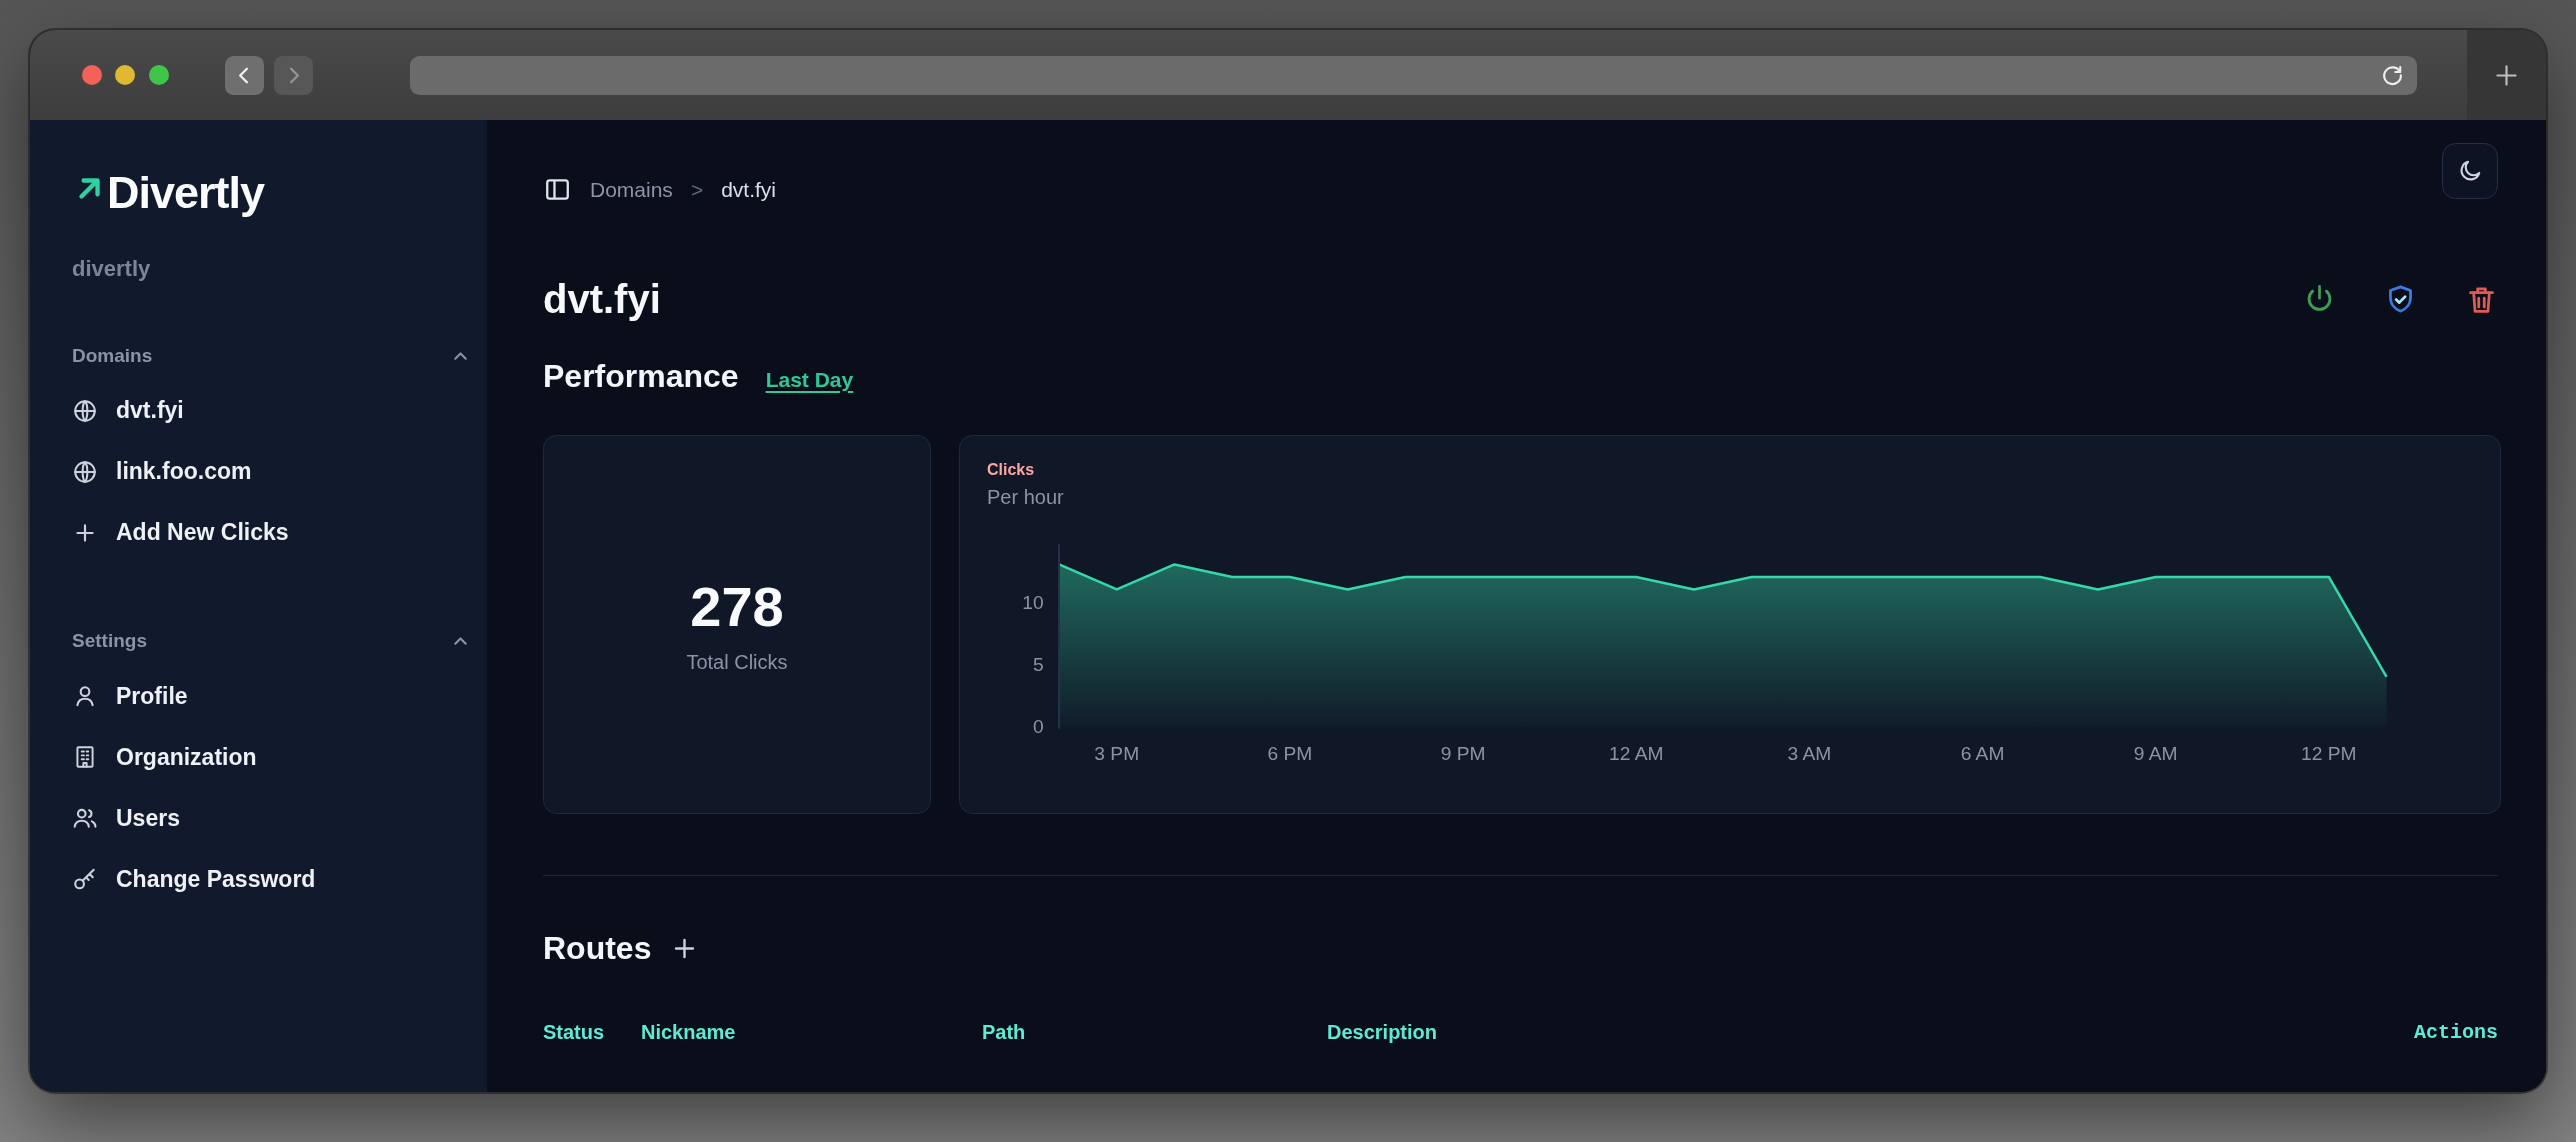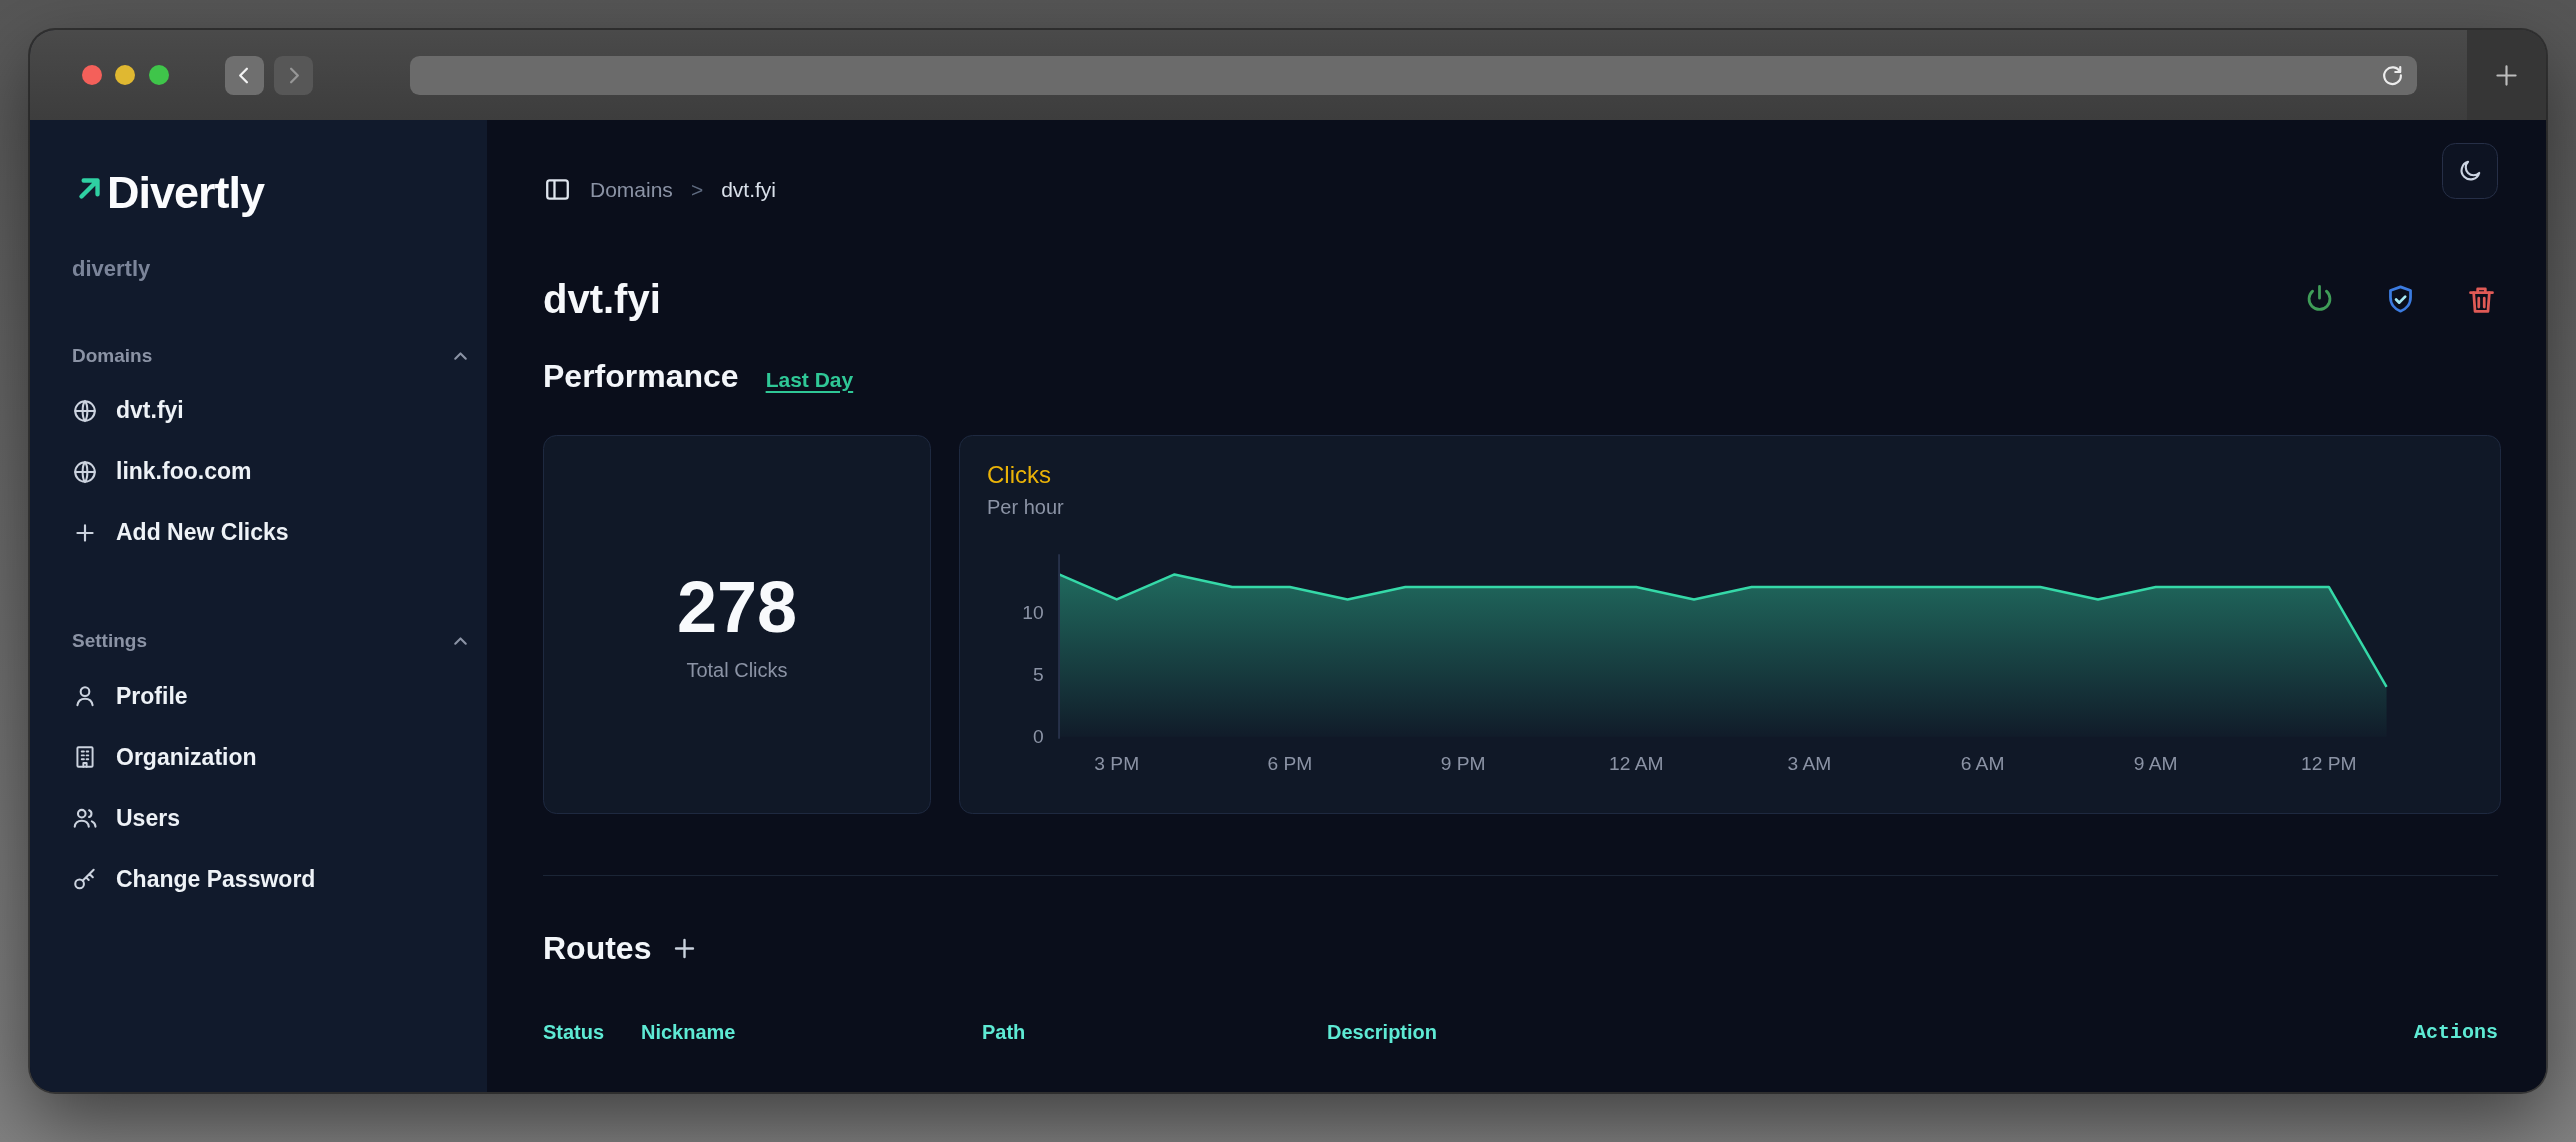--- a/index.html
+++ b/index.html
@@ -83,24 +83,24 @@
   .domain-actions { display: flex; align-items: center; gap: 48px; }
   .domain-actions .act-icon { width: 33px; height: 33px; }
   .perf-row { display: flex; align-items: baseline; gap: 27px; margin-top: 36px; }
   .section-heading { font-size: 32px; font-weight: 800; color: #f3f6fa; }
   .range-link { font-size: 21px; font-weight: 600; text-decoration: underline; text-underline-offset: 3.8px; }
   .cards-row { display: flex; gap: 28px; margin-top: 40px; }
   .card {
     background: #101827; border: 1.9px solid #1e2940; border-radius: 13.4px; height: 379px;
   }
   .card.total-card { width: 388px; flex: 0 0 388px; display: flex; flex-direction: column; align-items: center; justify-content: center; }
-  .total-value { font-size: 72px; font-weight: 800; color: #f8fafc; }
+  .total-value { font-size: 56px; font-weight: 800; color: #f8fafc; }
   .total-label { margin-top: 11.5px; font-size: 20px; color: #8b93a5; }
   .card.chart-card { flex: 1; padding: 25px 27px; }
-  .chart-title { font-size: 24px; font-weight: 400; color: #eab308; }
+  .chart-title { font-size: 16px; font-weight: 700; color: #fca5a5; }
   .chart-subtitle { margin-top: 7.7px; font-size: 20px; color: #8b93a5; }
   .chart-card svg.plot { width: 1486px; height: 250px; margin-top: 13.4px; display: block; }
   .chart-card svg.plot text { font-family: "Liberation Sans", sans-serif; font-size: 20px; fill: #8b93a5; }
   .divider { border: none; border-top: 1.9px solid #1b2536; margin-top: 61px; }
   .routes-row { display: flex; align-items: center; gap: 19px; margin-top: 54px; }
   .routes-add { width: 29px; height: 29px; color: #c9d1dd; }
   .table-header { display: flex; align-items: center; margin-top: 54px; font-size: 20px; font-weight: 700; color: #5eead4; }
   .col-status { width: 98px; }
   .col-nickname { width: 341px; }
   .col-path { width: 345px; }

